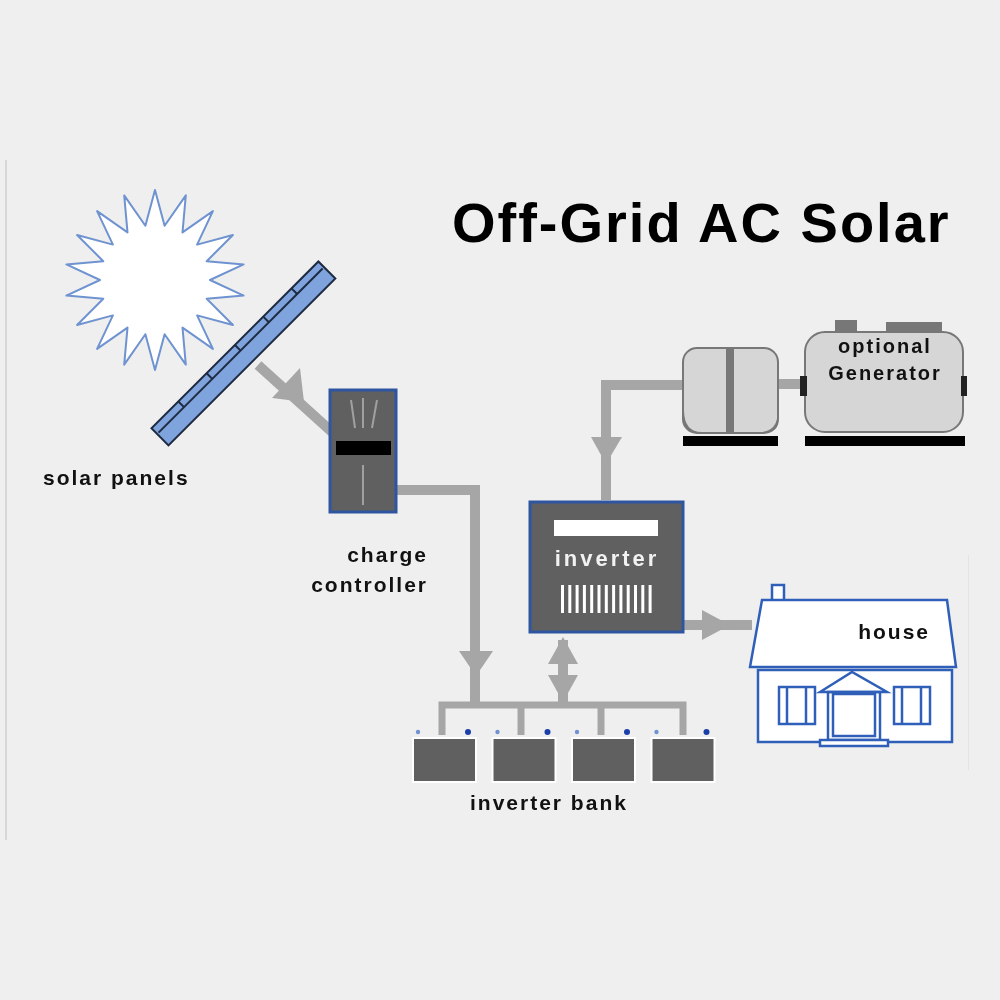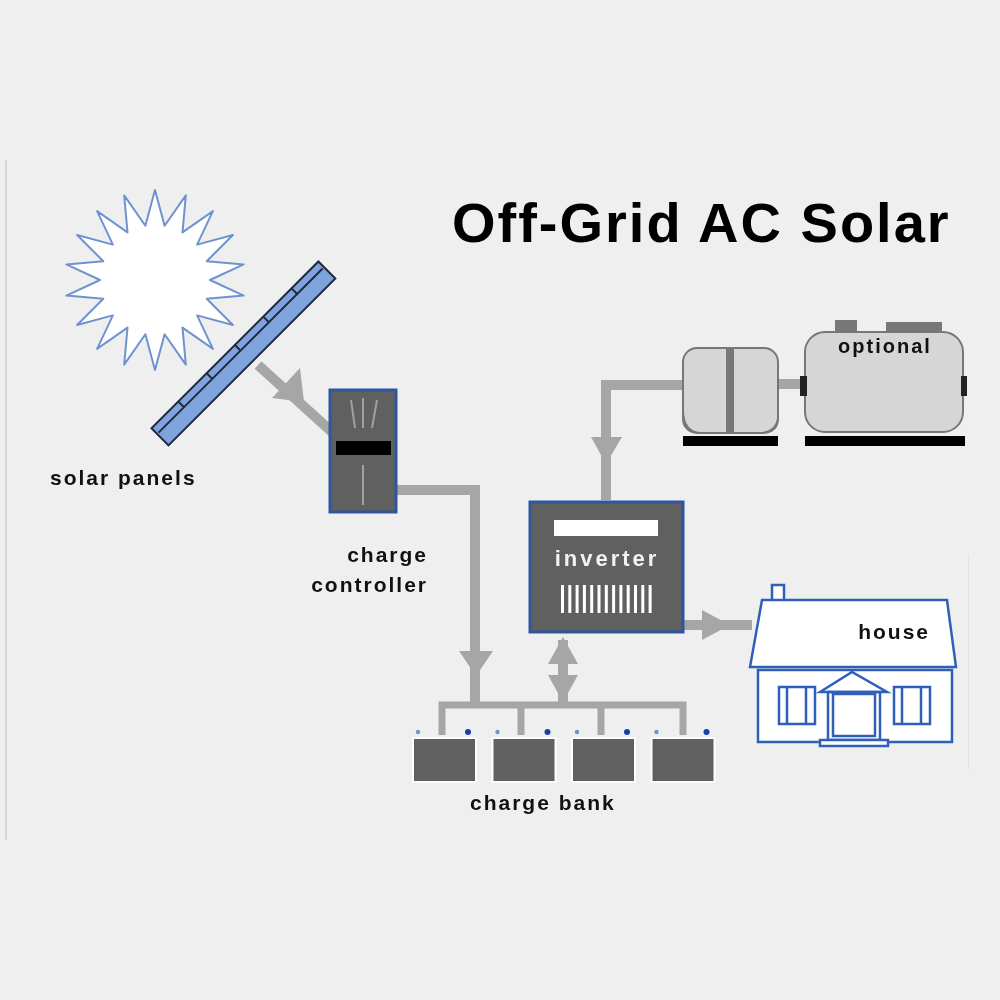--- a/index.html
+++ b/index.html
@@ -179,28 +179,29 @@
       <g>
         <rect x="651.5" y="738" width="63" height="44" fill="#606060" stroke="#ffffff" stroke-width="2"></rect>
         <circle cx="656.5" cy="732" r="2.2" fill="#6f93d0"></circle>
         <circle cx="706.5" cy="732" r="3" fill="#1a3fa8"></circle>
       </g>
     </g>
 </svg>
 
 <div class="title">Off-Grid AC Solar</div>
 
-<div class="label" style="left:50px; top:466px;">solar panels</div>
+<div class="label" style="left:43px; top:466px;">solar panels</div>
 
 <div class="label center" style="left:283px; top:540px; width:145px; line-height:30px;">
   <div>charge</div>
   <div>controller</div>
 </div>
 
 <div class="inv-label">inverter</div>
 
 <div class="gen-label">
   <div>optional</div>
+  <div>Generator</div>
 </div>
 
 <div class="house-label">house</div>
 
-<div class="label" style="left:470px; top:791px;">charge bank</div>
+<div class="label" style="left:470px; top:791px;">inverter bank</div>
 
 </body></html>

